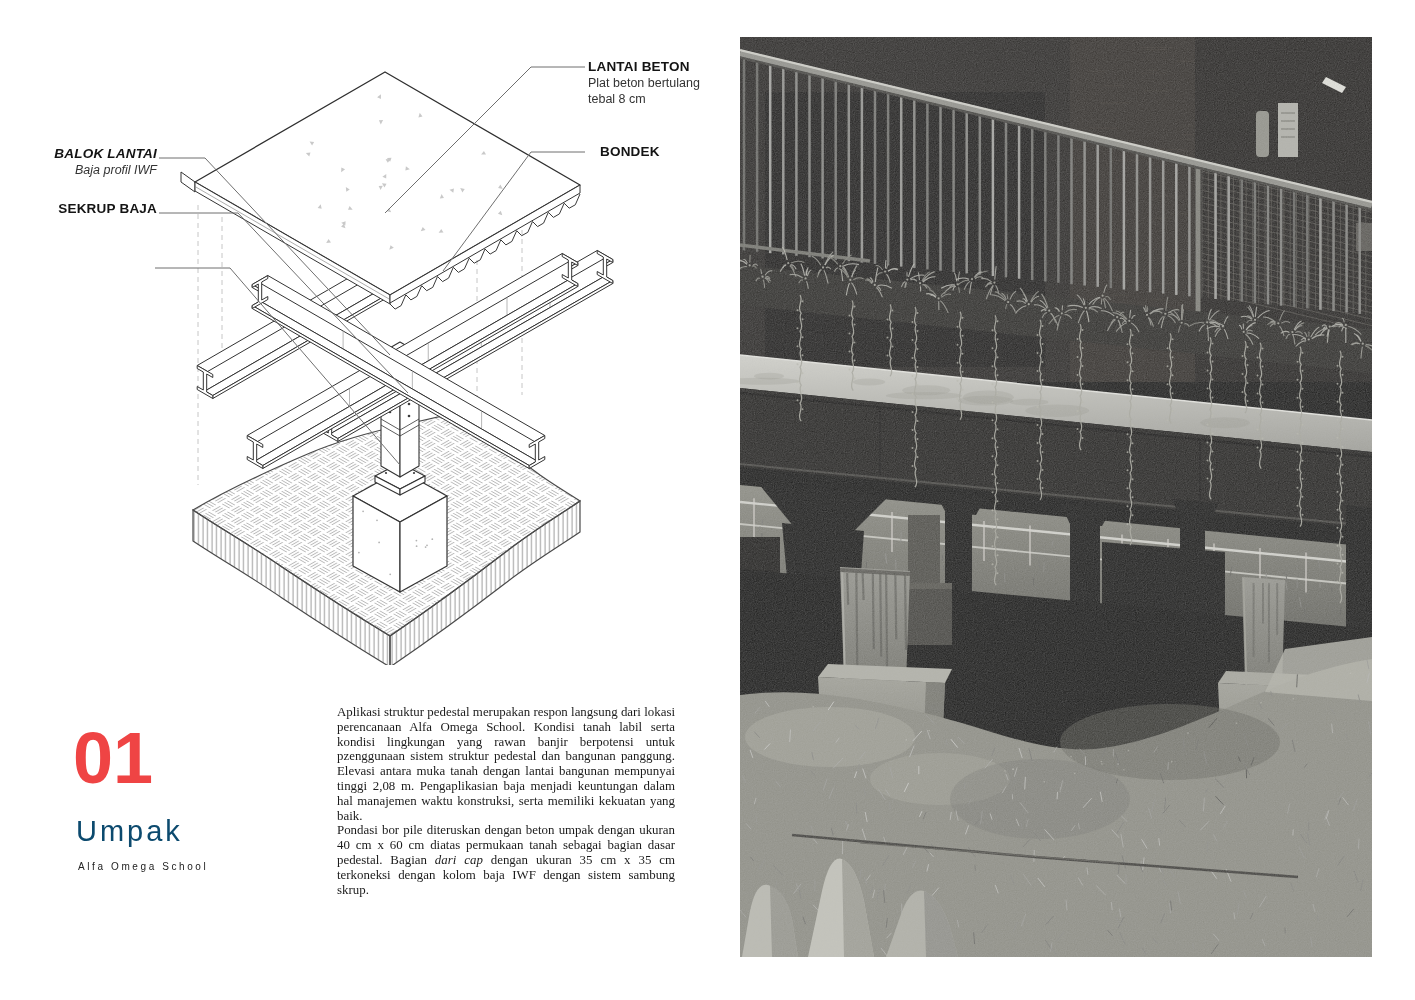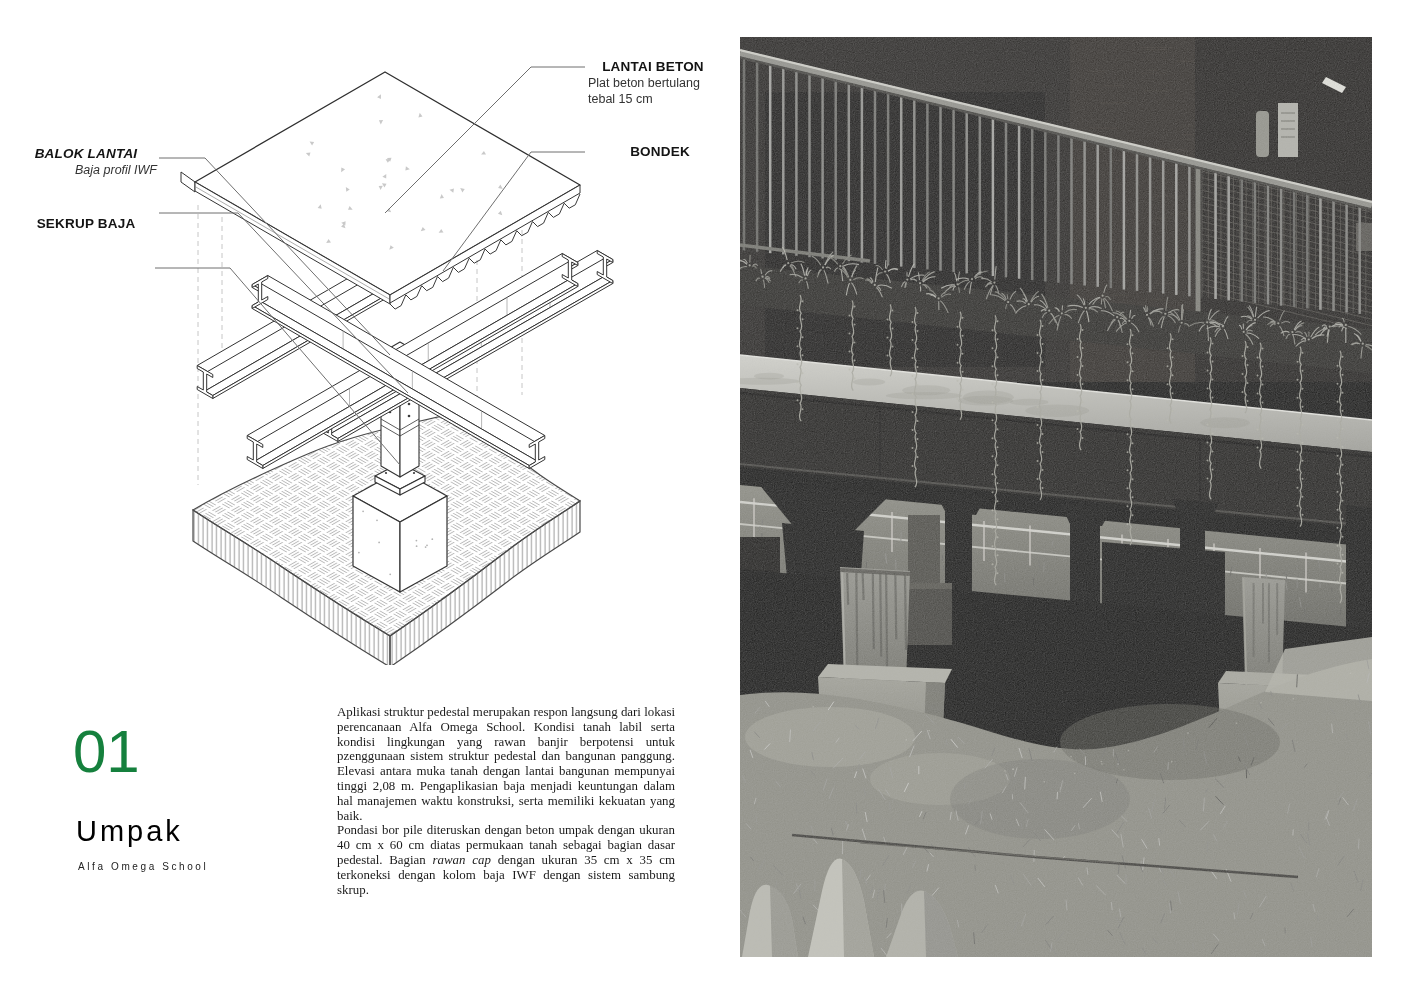--- a/index.html
+++ b/index.html
@@ -2,30 +2,30 @@
 <html><head>
 <meta charset="utf-8">
 <style>
   html,body{margin:0;padding:0;background:#fff;}
   .page{position:relative;width:1415px;height:1000px;background:#ffffff;overflow:hidden;
         font-family:"Liberation Sans",sans-serif;}
   
   .diagram{position:absolute;left:75px;top:55px;width:620px;height:610px;}
   .diagram svg{position:absolute;left:0;top:0;}
   .lbl{position:absolute;color:#333;font-size:12.5px;line-height:16px;}
-  .lbl .t{display:block;font-weight:700;font-size:13.5px;color:#141414;letter-spacing:.2px;text-align:center;}
+  .lbl .t{display:block;font-weight:700;font-size:13.5px;color:#141414;letter-spacing:.2px;}
   .lbl.right{text-align:right;}
   .lbl-lantai{left:513px;top:4px;width:130px;}
   .lbl-bondek{left:513px;top:89px;width:120px;padding-left:12px;}
   .lbl-balok{left:-60px;top:91px;width:142px;font-style:italic;}
-  .lbl-sekrup{left:-60px;top:161px;width:142px;}
+  .lbl-sekrup{left:-60px;top:146px;width:142px;}
   .lbl-pedestal{left:-62px;top:201px;width:140px;}
   
-  .secnum{position:absolute;left:73px;top:722px;font-size:60px;font-weight:400;color:#15803d;line-height:1;}
-  .sectitle{position:absolute;left:76px;top:815px;font-size:29px;font-weight:400;color:#000000;letter-spacing:3px;text-align:right;}
+  .secnum{position:absolute;left:73px;top:722px;font-size:72px;font-weight:700;color:#ef4444;line-height:1;}
+  .sectitle{position:absolute;left:76px;top:815px;font-size:29px;font-weight:400;color:#0c4a6e;letter-spacing:3px;text-align:right;}
   .secsub{position:absolute;left:78px;top:861px;font-size:10px;color:#222;letter-spacing:2.6px;}
   
   .bodytext{position:absolute;left:337px;top:705px;width:338px;
             font-size:12.9px;line-height:14.8px;color:#1b1b1b;text-align:justify;}
   .bodytext p{margin:0;font-family:Liberation Serif, serif;}
   
   .photo{position:absolute;left:740px;top:37px;width:632px;height:920px;margin:0;background:#0c0c0b;}
   .photo svg{display:block;}
 </style>
 </head>
@@ -196,41 +196,41 @@
         <path d="M510 97 H456 L368 216"></path>
         <path d="M84 103 H130 L315 300"></path>
         <path d="M84 158 H163 L333 338"></path>
         <path d="M80 213 H155 L325 410"></path>
       </g>
     </svg>
 
     <div class="lbl lbl-lantai">
       <span class="t">LANTAI BETON</span>
       <span>Plat beton bertulang</span><br>
-      <span>tebal 15 cm</span>
+      <span>tebal 8 cm</span>
     </div>
     <div class="lbl lbl-bondek">
       <span class="t">BONDEK</span>
     </div>
     <div class="lbl right lbl-balok">
       <span class="t">BALOK LANTAI</span>
       <span>Baja profil IWF</span>
     </div>
     <div class="lbl right lbl-sekrup">
       <span class="t">SEKRUP BAJA</span>
     </div>
   </section>
 
   <div class="secnum">01</div>
   <div class="sectitle">Umpak</div>
   <div class="secsub">Alfa Omega School</div>
 
   <div class="bodytext">
     <p>Aplikasi struktur pedestal merupakan respon langsung dari lokasi perencanaan Alfa Omega School. Kondisi tanah labil serta kondisi lingkungan yang rawan banjir berpotensi untuk pzenggunaan sistem struktur pedestal dan bangunan panggung. Elevasi antara muka tanah dengan lantai bangunan mempunyai tinggi 2,08 m. Pengaplikasian baja menjadi keuntungan dalam hal manajemen waktu konstruksi, serta memiliki kekuatan yang baik.</p>
-    <p><span>Pondasi bor pile diteruskan dengan beton umpak dengan ukuran 40 cm x 60 cm diatas permukaan tanah sebagai bagian dasar pedestal. Bagian </span><em>rawan cap</em><span> dengan ukuran 35 cm x 35 cm terkoneksi dengan kolom baja IWF dengan sistem sambung skrup.</span></p>
+    <p><span>Pondasi bor pile diteruskan dengan beton umpak dengan ukuran 40 cm x 60 cm diatas permukaan tanah sebagai bagian dasar pedestal. Bagian </span><em>dari cap</em><span> dengan ukuran 35 cm x 35 cm terkoneksi dengan kolom baja IWF dengan sistem sambung skrup.</span></p>
   </div>
 
   <figure class="photo" aria-label="Black-and-white site photograph of an elevated steel structure with railing and hanging plants, supported on concrete pedestal columns (umpak) above grassy ground">
     <svg width="632" height="920" viewBox="0 0 632 920">
       <defs>
         <linearGradient id="fasciaG" x1="0" y1="0" x2="0" y2="1">
           <stop offset="0" stop-color="#d8d8d1"></stop>
             <stop offset="1" stop-color="#9e9e97"></stop>
         </linearGradient>
         <linearGradient id="pedG" x1="0" y1="0" x2="0" y2="1">

